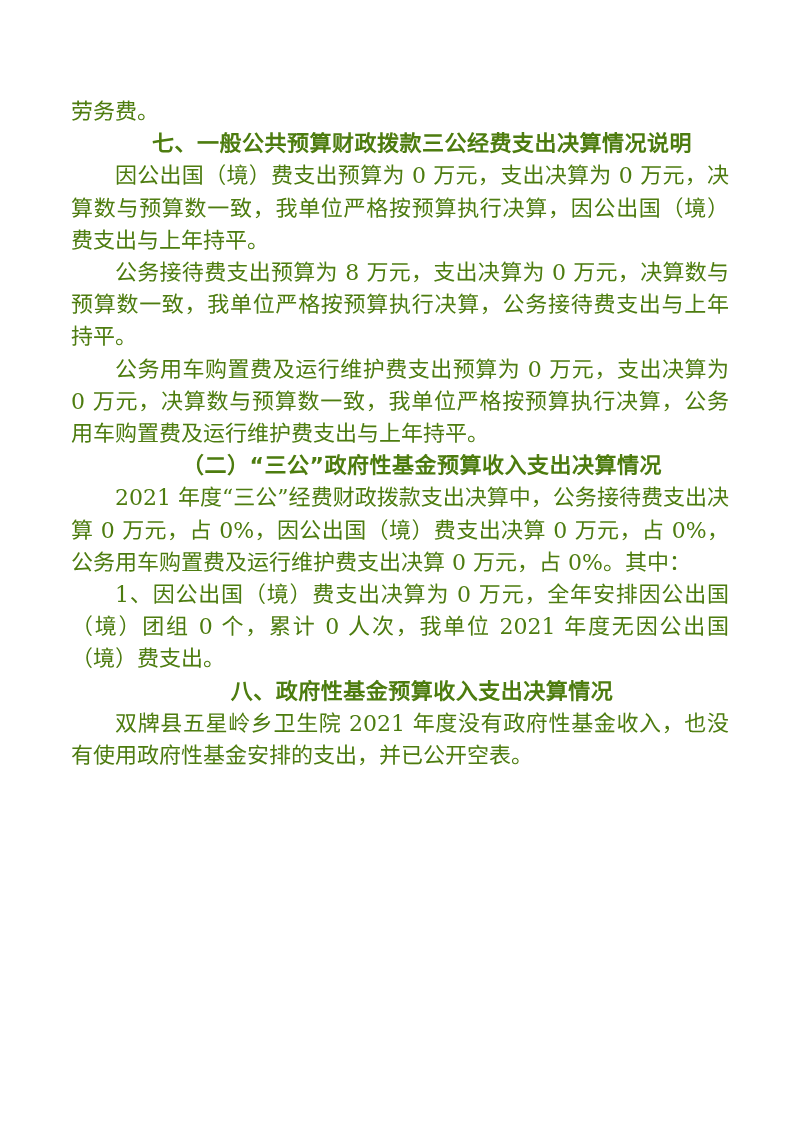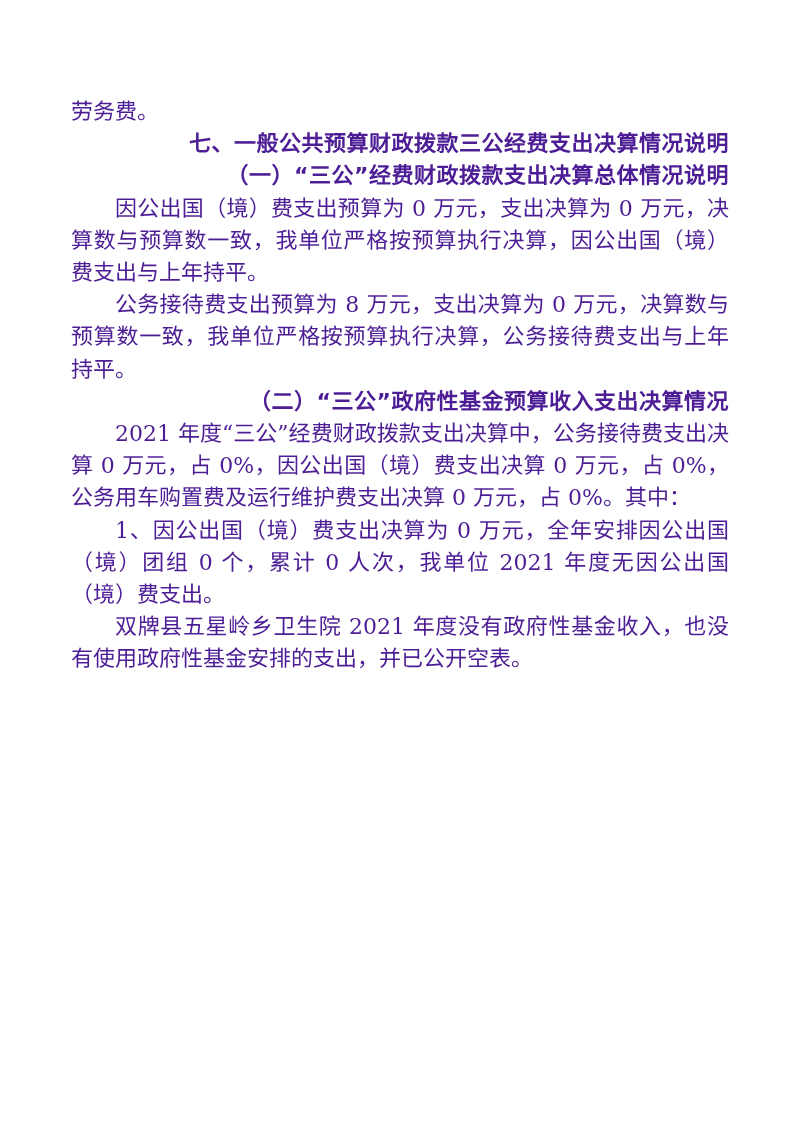--- a/index.html
+++ b/index.html
@@ -34,33 +34,34 @@
   p.body.indent {
     text-indent: 44px;
   }
   h3.heading {
     margin: 0;
     padding: 0;
     font-size: 22px;
     line-height: 32.2px;
     font-weight: 700;
     text-indent: 44px;
-    text-align: right;
+    text-align: center;
     font-family: "DejaVu Sans", "Liberation Sans", sans-serif;
     letter-spacing: 0.5px;
   }
 </style>
 </head>
 <body>
 
 <div class="page" style="background: rgb(255, 255, 255);">
-  <div class="content" id="doc-content" style="color: #4c1d95;">
+  <div class="content" id="doc-content" style="color: #4d7c0f;">
       <p class="body">劳务费。</p>
       <h3 class="heading">七、一般公共预算财政拨款三公经费支出决算情况说明</h3>
-      <h3 class="heading">（一）“三公”经费财政拨款支出决算总体情况说明</h3>
       <p class="body indent">因公出国（境）费支出预算为 0 万元，支出决算为 0 万元，决算数与预算数一致，我单位严格按预算执行决算，因公出国（境）费支出与上年持平。</p>
       <p class="body indent">公务接待费支出预算为 8 万元，支出决算为 0 万元，决算数与预算数一致，我单位严格按预算执行决算，公务接待费支出与上年持平。</p>
+      <p class="body indent">公务用车购置费及运行维护费支出预算为 0 万元，支出决算为 0 万元，决算数与预算数一致，我单位严格按预算执行决算，公务用车购置费及运行维护费支出与上年持平。</p>
       <h3 class="heading">（二）“三公”政府性基金预算收入支出决算情况</h3>
       <p class="body indent">2021 年度“三公”经费财政拨款支出决算中，公务接待费支出决算 0 万元，占 0%，因公出国（境）费支出决算 0 万元，占 0%，公务用车购置费及运行维护费支出决算 0 万元，占 0%。其中：</p>
       <p class="body indent">1、因公出国（境）费支出决算为 0 万元，全年安排因公出国（境）团组 0 个，累计 0 人次，我单位 2021 年度无因公出国（境）费支出。</p>
+      <h3 class="heading">八、政府性基金预算收入支出决算情况</h3>
       <p class="body indent">双牌县五星岭乡卫生院 2021 年度没有政府性基金收入，也没有使用政府性基金安排的支出，并已公开空表。</p>
     </div>
 </div>
 
 </body></html>

